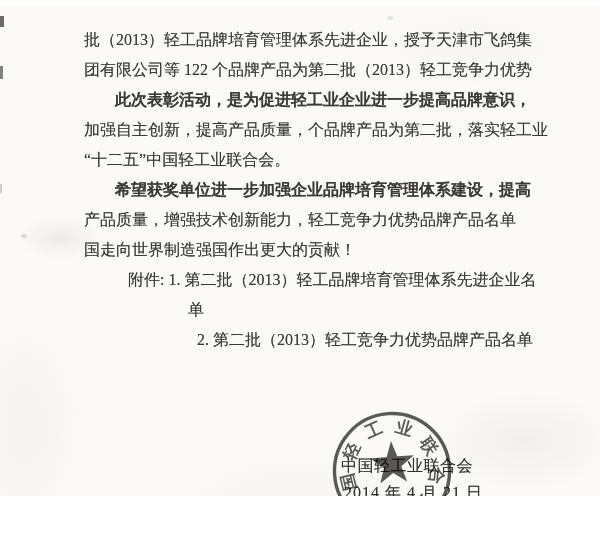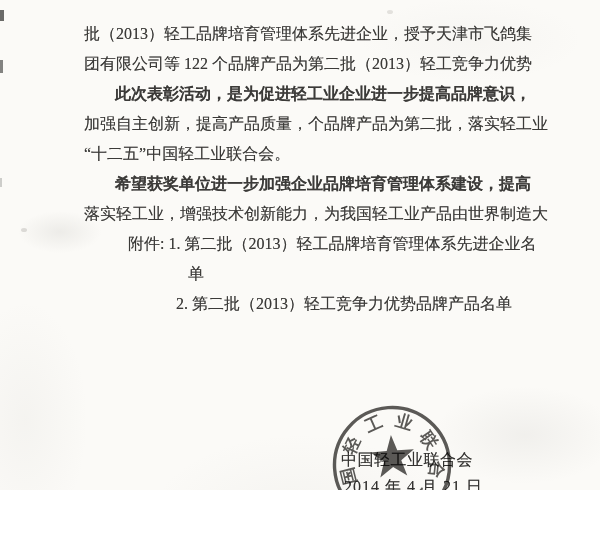--- a/index.html
+++ b/index.html
@@ -8,33 +8,34 @@
     width:600px;height:490px;
     overflow:hidden;
     background:
       radial-gradient(ellipse 60px 30px at 60px 232px, rgba(150,148,142,.14), transparent 70%),
       radial-gradient(ellipse 130px 70px at 525px 435px, rgba(150,148,142,.10), transparent 70%),
       radial-gradient(ellipse 220px 130px at 300px 525px, rgba(160,158,150,.08), transparent 70%),
       radial-gradient(ellipse 90px 170px at 25px 420px, rgba(160,158,150,.07), transparent 70%),
       radial-gradient(ellipse 160px 60px at 470px 40px, rgba(160,158,150,.05), transparent 70%),
       #fbfaf7;
     font-family:"Liberation Serif","DejaVu Serif",serif;
+    margin-top:6px;
   }
   
   .textblock{
     position:absolute;left:84px;top:19px;width:470px;
     font-size:16px;line-height:30px;color:#3b3a38;
     text-shadow:0 0 .6px rgba(59,58,56,.55);
     white-space:nowrap;
   }
   .ln{height:30px;}
   .ind-para{padding-left:31px;font-weight:bold;}
   .ind-attach{padding-left:44px;}
   .ind-attach-cont{padding-left:104px;}
-  .ind-attach2{padding-left:92px;}
+  .ind-attach2{padding-left:92px;text-align:center;}
   
   .sig-org{
     position:absolute;left:341px;top:450px;
     font-size:16px;letter-spacing:.5px;color:#333230;
     text-shadow:0 0 .6px rgba(50,50,48,.5);white-space:nowrap;
   }
   .sig-date{
     position:absolute;left:344px;top:477px;
     font-size:16px;letter-spacing:1px;color:#333230;
     text-shadow:0 0 .6px rgba(50,50,48,.5);white-space:nowrap;
@@ -62,21 +63,22 @@
 
 <div class="page">
 
   <div class="textblock">
     <div class="ln">批（2013）轻工品牌培育管理体系先进企业，授予天津市飞鸽集</div>
     <div class="ln">团有限公司等 122 个品牌产品为第二批（2013）轻工竞争力优势</div>
     <div class="ln ind-para">此次表彰活动，是为促进轻工业企业进一步提高品牌意识，</div>
     <div class="ln">加强自主创新，提高产品质量，个品牌产品为第二批，落实轻工业</div>
     <div class="ln">“十二五”中国轻工业联合会。</div>
     <div class="ln ind-para">希望获奖单位进一步加强企业品牌培育管理体系建设，提高</div>
-    <div class="ln">落实轻工业，增强技术创新能力，为我国轻工业产品由世界制造大</div>
+    <div class="ln">产品质量，增强技术创新能力，轻工竞争力优势品牌产品名单</div>
+    <div class="ln">国走向世界制造强国作出更大的贡献！</div>
     <div class="ln ind-attach">附件: 1. 第二批（2013）轻工品牌培育管理体系先进企业名</div>
     <div class="ln ind-attach-cont">单</div>
     <div class="ln ind-attach2">2. 第二批（2013）轻工竞争力优势品牌产品名单</div>
   </div>
 
   <div class="sig-org">中国轻工业联合会</div>
   <div class="sig-date">2014 年 4 月 21 日</div>
 
   <svg class="seal" width="132" height="138" viewBox="0 0 132 138">
     <g transform="rotate(-4 64 67)">

